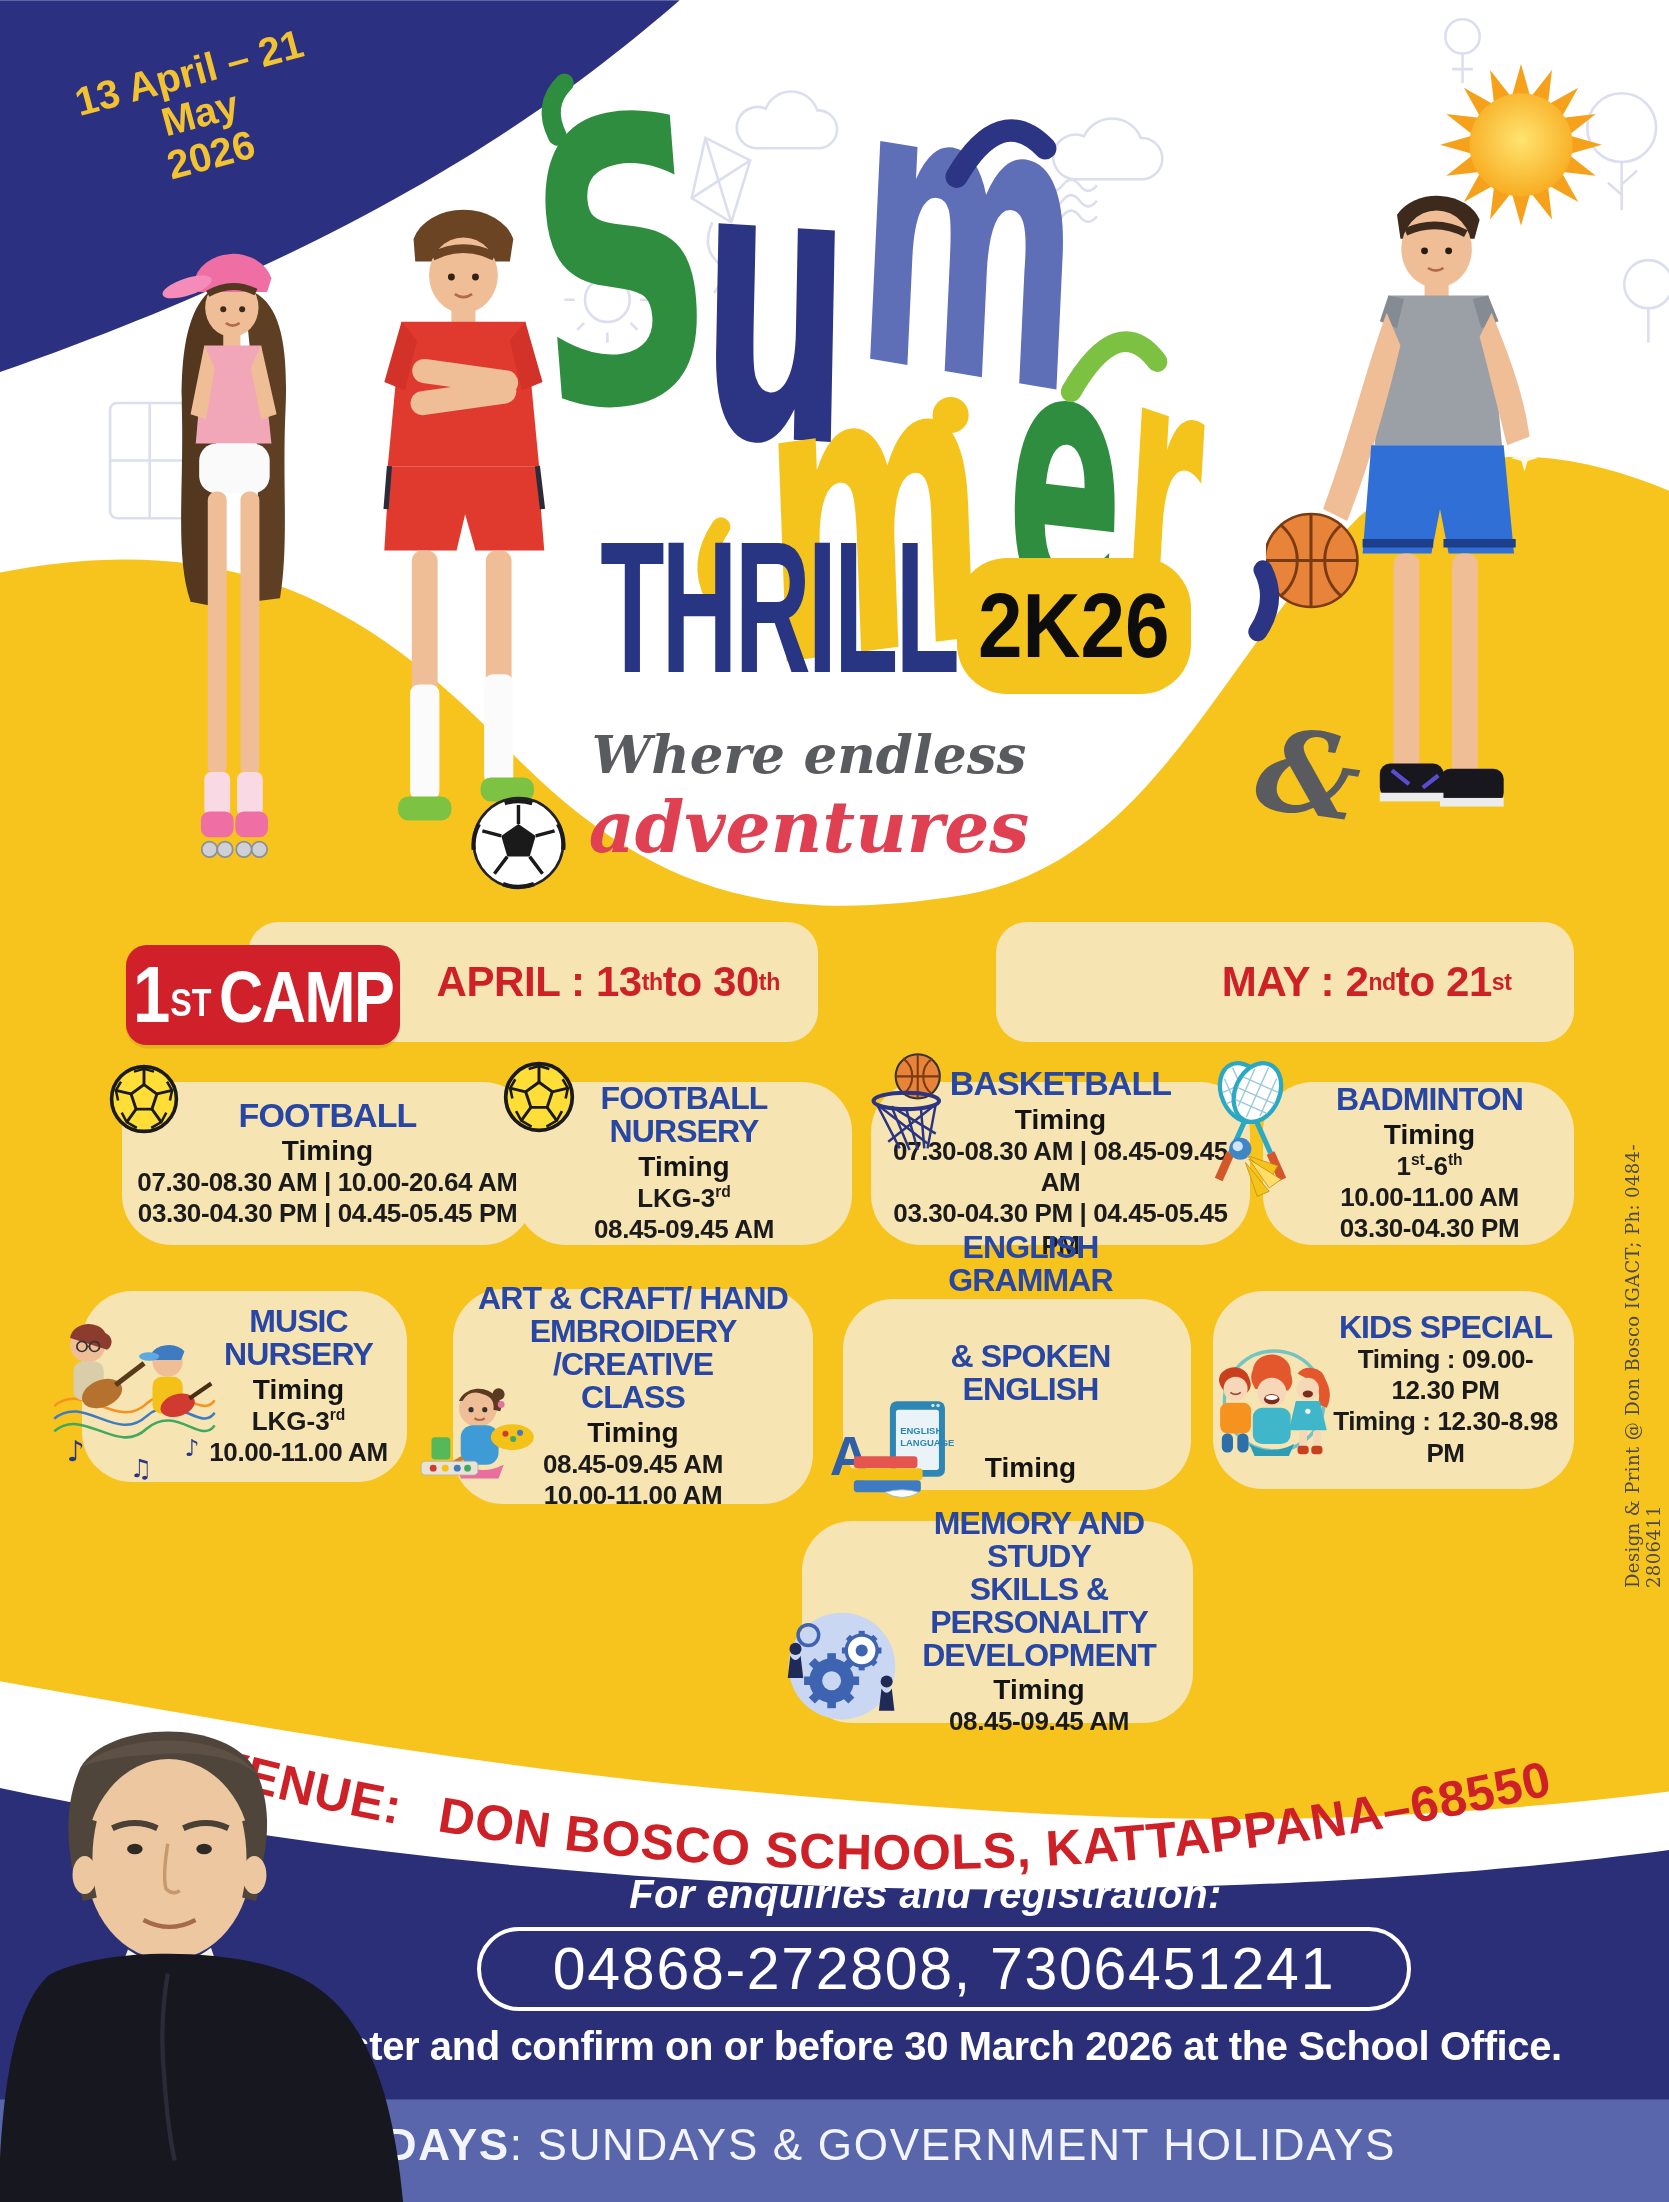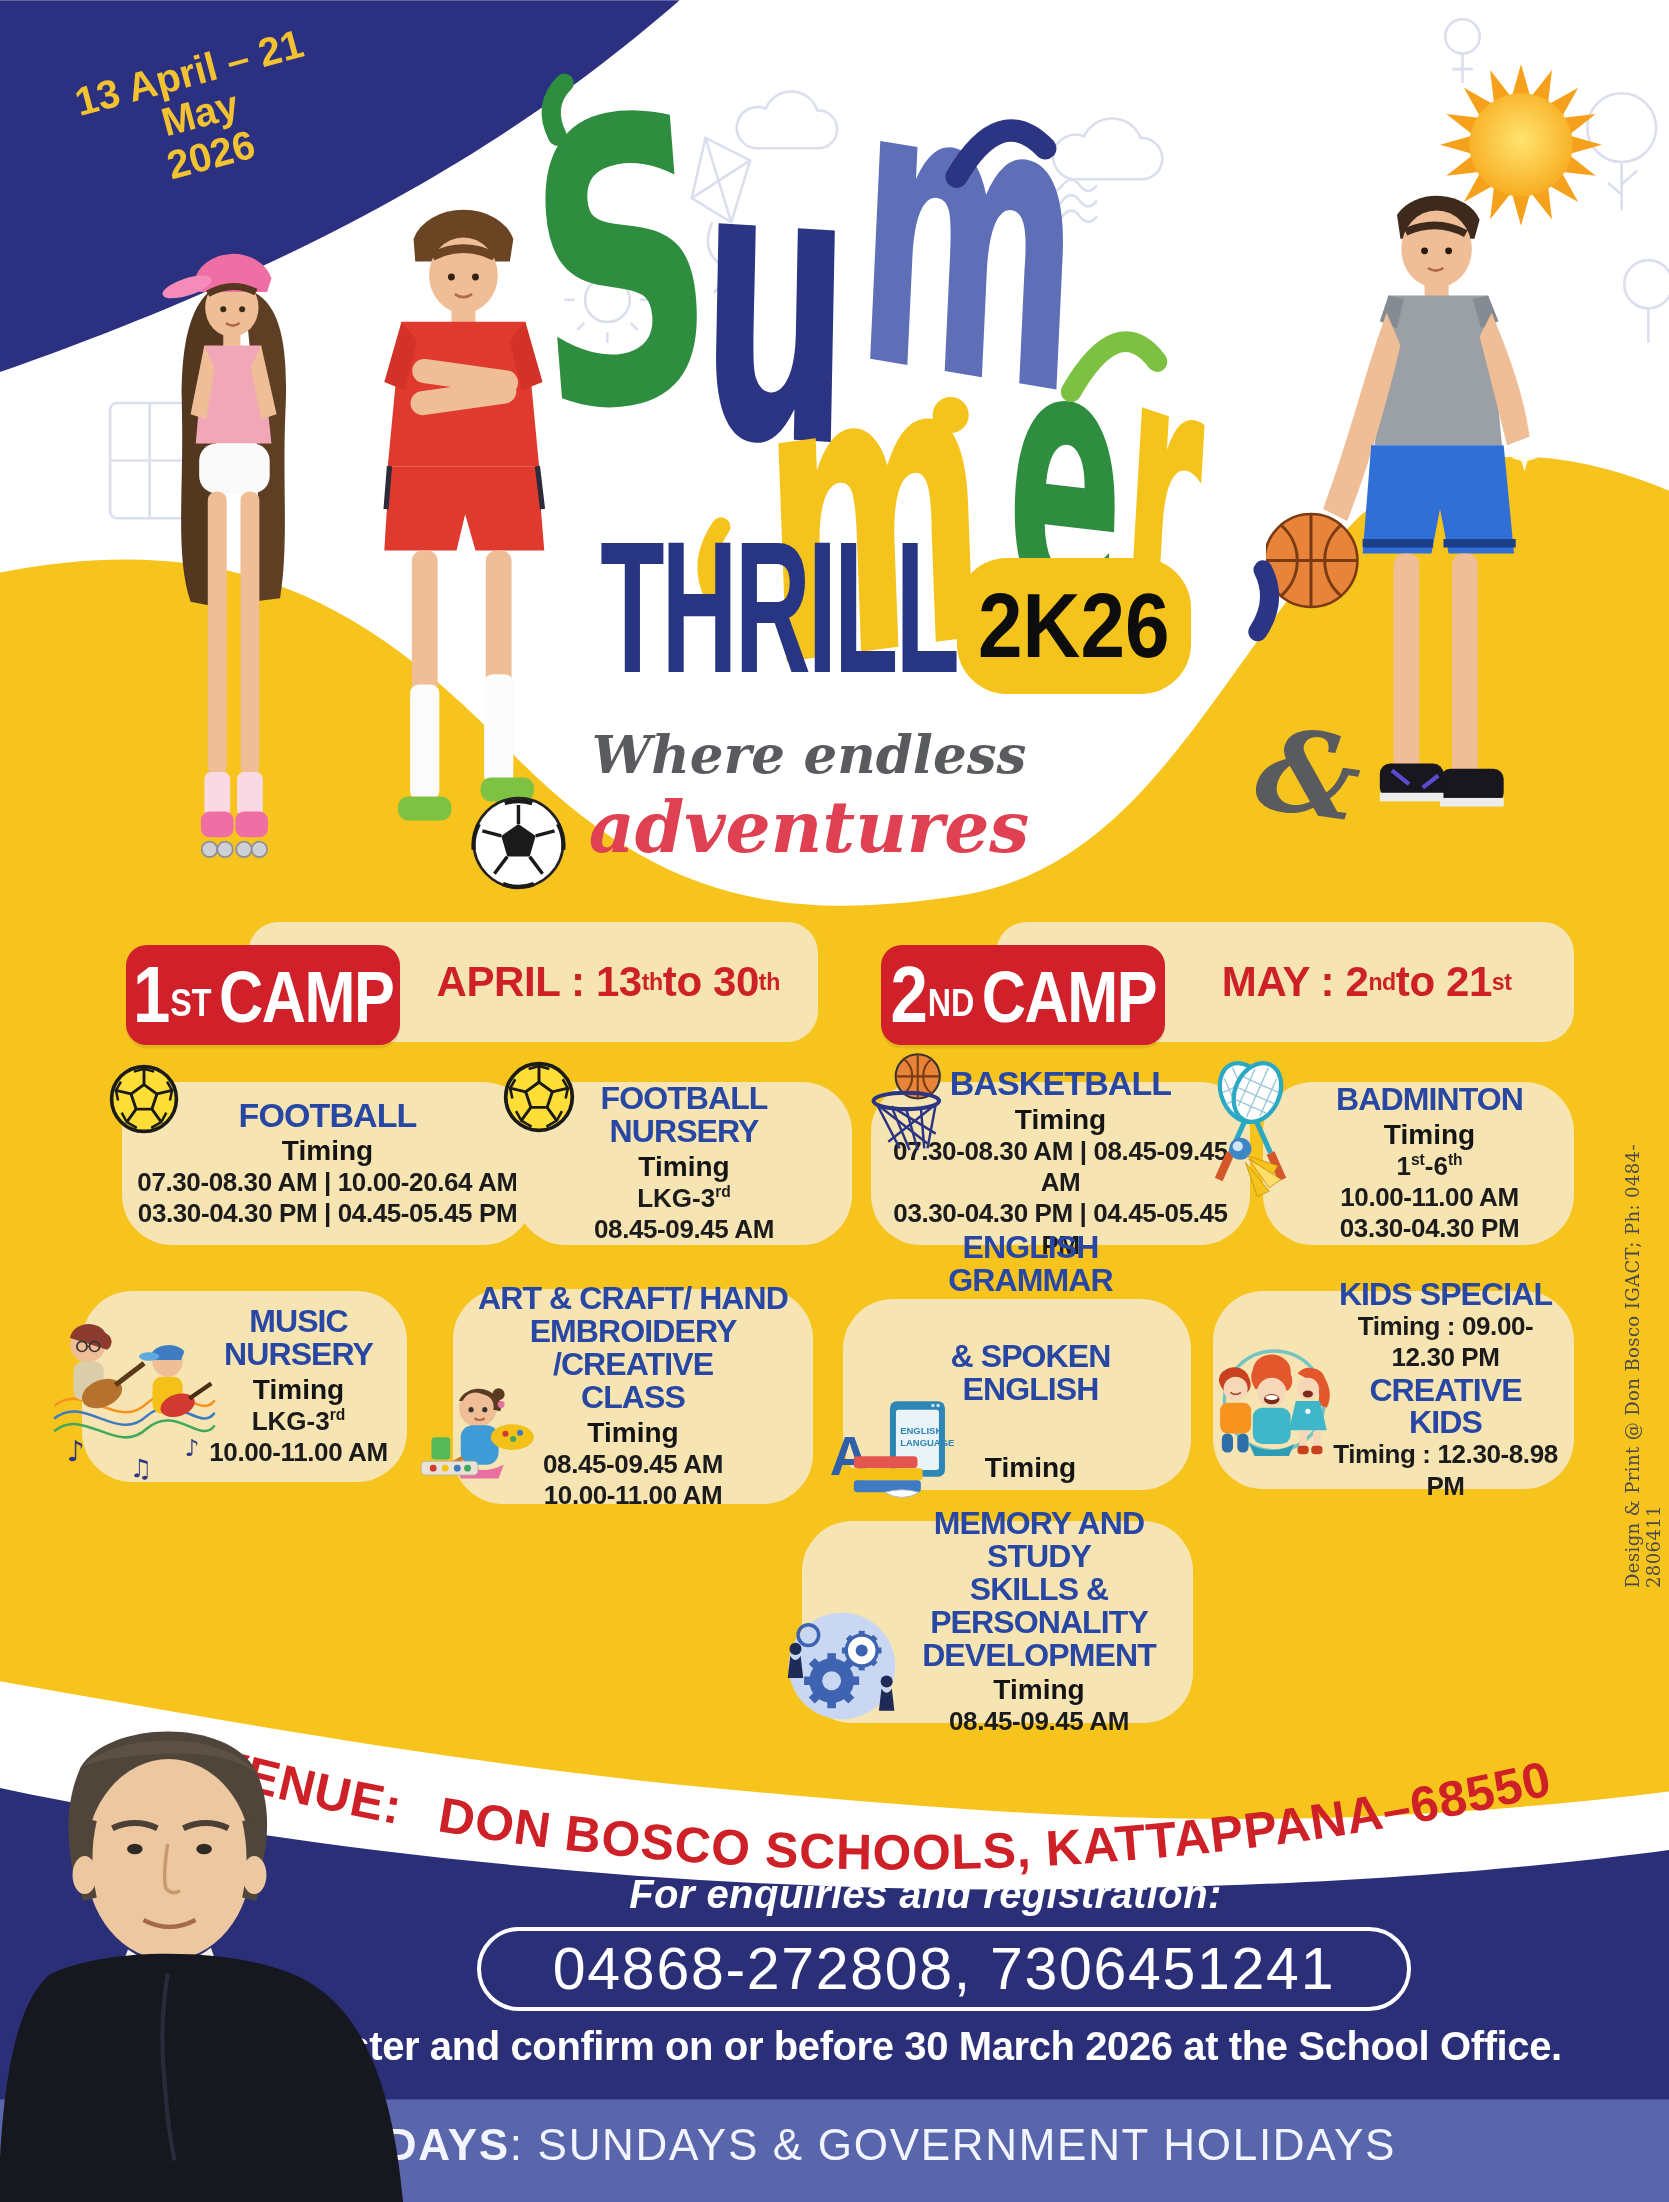--- a/index.html
+++ b/index.html
@@ -286,23 +286,20 @@
   </div>
 
   <div class="camphead" style="left:996px;top:922px;width:578px;height:120px;">
     <div class="campdate" style="left:172px;right:8.6px;">
       <span>MAY : 2</span>
         <sup>nd</sup>
         <span> to 21</span>
         <sup>st</sup>
     </div>
   </div>
-  <div class="campbox" style="left:881px;top:945px;width:284px;height:100px;">
-    <span class="cb-in"><span class="cb-num">2</span><sup class="cb-ord">ND</sup><span class="cb-word">CAMP</span></span>
-  </div>
 
   <div class="card" style="left:122px;top:1082px;width:411px;height:163px;">
     <div class="cinner">
       <div class="ct">FOOTBALL</div>
       <div class="tim">Timing</div>
       <div class="tl">07.30-08.30 AM | 10.00-20.64 AM</div>
       <div class="tl">03.30-04.30 PM | 04.45-05.45 PM</div>
     </div>
   </div>
 
@@ -362,21 +359,20 @@
       <div class="ct ct2">&amp; SPOKEN ENGLISH</div>
       <div class="tim">Timing</div>
       <div class="tl">10.00-11.00 AM</div>
     </div>
   </div>
 
   <div class="card" style="left:1213px;top:1291px;width:361px;height:198px;">
     <div class="cinner" style="padding-left:116px;">
       <div class="ct ct2">KIDS SPECIAL</div>
       <div class="tl">Timing : 09.00-12.30 PM</div>
-      <div class="ct ct2">CREATIVE KIDS</div>
       <div class="tl">Timing : 12.30-8.98 PM</div>
     </div>
   </div>
 
   <div class="card" style="left:802px;top:1521px;width:391px;height:202px;">
     <div class="cinner" style="padding-left:95px;">
       <div class="ct ct2">MEMORY AND STUDY</div>
       <div class="ct ct2">SKILLS &amp; PERSONALITY</div>
       <div class="ct ct2">DEVELOPMENT</div>
       <div class="tim">Timing</div>

